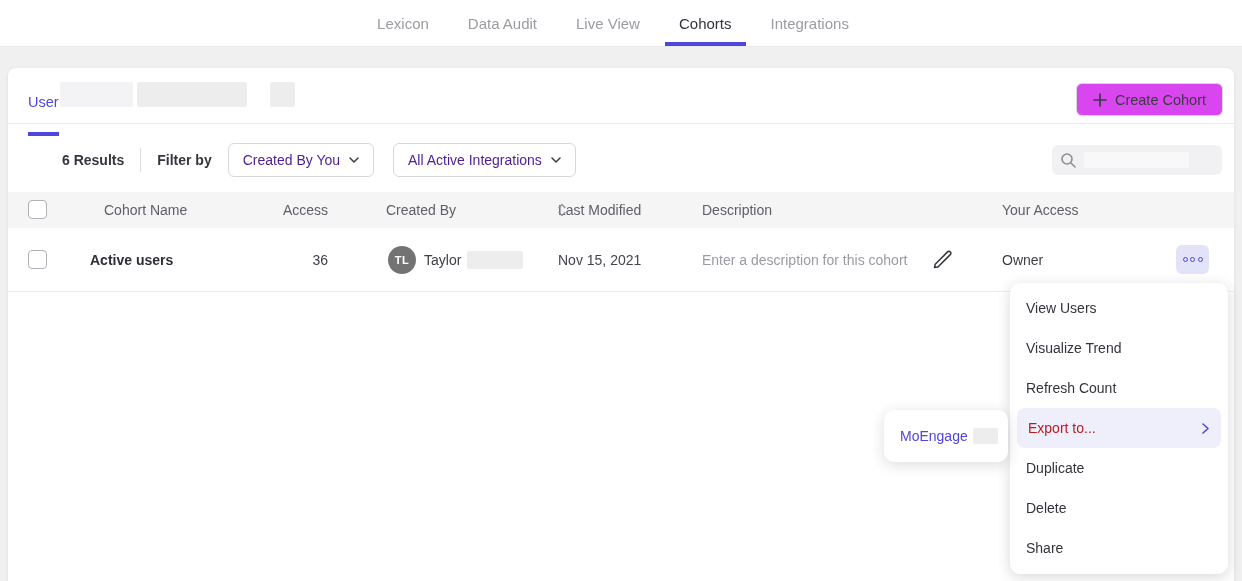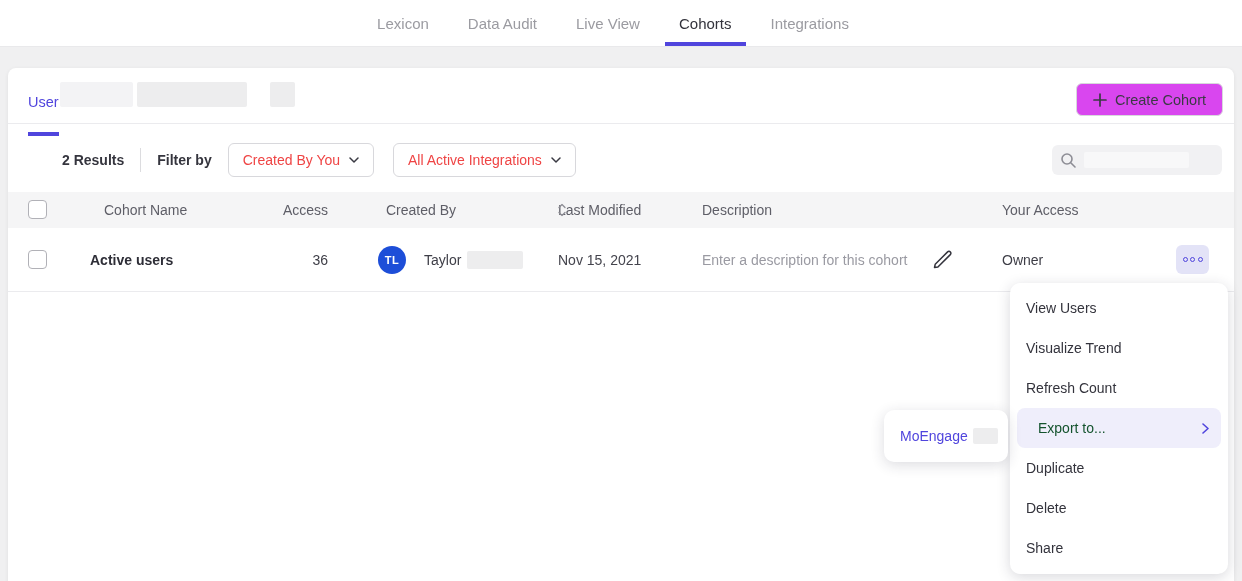--- a/index.html
+++ b/index.html
@@ -49,21 +49,21 @@
     border:1px solid #d8d8dc; border-radius:6px; background:#d946ef;
     font-size:14.5px; color:#3a3a43; cursor:pointer;
   }
   
   .filter-row { position:absolute; left:0; right:0; top:68px; height:48px; display:flex; align-items:center; }
   .results-label { margin-left:54px; font-size:14px; font-weight:600; color:#35353e; white-space:nowrap; }
   .v-divider { width:1px; height:24px; background:#dcdcdf; margin:0 16px 0 16px; }
   .filterby-label { font-size:14px; font-weight:600; color:#35353e; margin-right:16px; }
   .pill {
     height:34px; display:flex; align-items:center; gap:9px; padding:0 14px;
-    border:1px solid #d8d8dc; border-radius:6px; font-size:14px; color:#ef4444;
+    border:1px solid #d8d8dc; border-radius:6px; font-size:14px; color:#4c1d95;
     cursor:pointer; background:#fff; margin-right:19px; white-space:nowrap;
   }
   .spacer { flex:1; }
   .search-box {
     width:170px; height:30px; background:#f1f1f3; border-radius:6px;
     display:flex; align-items:center; padding:0 8px; margin-right:12px; cursor:text;
   }
   .search-redact { width:105px; height:16px; background:#f8f8f9; border-radius:2px; margin-left:7px; }
   
   .thead {
@@ -78,22 +78,22 @@
     width:19px; height:19px; border:1.5px solid #b1b1b7; border-radius:4px;
     background:#fff; cursor:pointer;
   }
   .thead .checkbox { position:absolute; left:20px; top:8px; transform:none; }
   .trow { position:absolute; left:0; right:0; top:160px; height:64px; border-bottom:1px solid #ebebee; font-size:14px; }
   .trow .checkbox { position:absolute; left:20px; top:22px; }
   .cell { position:absolute; top:50%; transform:translateY(-50%); white-space:nowrap; }
   .c-name { left:82px; font-weight:700; color:#2e2e37; }
   .c-count { right:906px; color:#3e3e47; }
   .avatar {
-    position:absolute; left:370px; top:18px; width:28px; height:28px; border-radius:50%;
-    background:#1d4ed8; color:#fff; font-size:11px; font-weight:600;
+    position:absolute; left:380px; top:18px; width:28px; height:28px; border-radius:50%;
+    background:#737373; color:#fff; font-size:11px; font-weight:600;
     display:flex; align-items:center; justify-content:center; letter-spacing:0.5px;text-align:right;
   }
   .c-created { left:416px; color:#3e3e47; display:flex; align-items:center; }
   .name-redact { display:inline-block; width:56px; height:18px; background:#ededee; border-radius:2px; margin-left:6px; }
   .c-modified { left:550px; color:#44444d; }
   .c-desc { left:694px; color:#9a9aa2; cursor:text; }
   .pencil { position:absolute; left:922px; top:20px; width:24px; height:24px; cursor:pointer; }
   .c-access { left:994px; color:#3e3e47; }
   .dots-btn {
     position:absolute; left:1168px; top:17px; width:33px; height:29px;
@@ -105,22 +105,22 @@
   .menu {
     position:absolute; left:1002px; top:215px; width:218px; height:291px;
     background:#fff; border-radius:10px; box-shadow:0 3px 14px rgba(40,40,60,0.18);
     padding-top:5px; z-index:20;
   }
   .menu-item {
     height:40px; display:flex; align-items:center; padding:0 16px;
     font-size:14px; color:#33333c; cursor:pointer;
   }
   .menu-item.highlight {
-    margin:0 7px; padding:0 12px 0 21px; border-radius:8px;
-    background:#efeefb; color:#14532d; justify-content:space-between;
+    margin:0 7px; padding:0 12px 0 11px; border-radius:8px;
+    background:#efeefb; color:#b91c1c; justify-content:space-between;
   }
   
   .submenu {
     position:absolute; left:876px; top:342px; width:124px; height:52px;
     background:#fff; border-radius:10px; box-shadow:0 3px 14px rgba(40,40,60,0.16);
     display:flex; align-items:center; z-index:21;
   }
   .submenu-item {
     display:flex; align-items:center; padding:0 10px 0 16px;
     font-size:14px; color:#5045dd; cursor:pointer; width:100%;
@@ -150,21 +150,21 @@
       <span>
         <svg width="14" height="14" viewBox="0 0 14 14">
             <path d="M7 1v12M1 7h12" stroke="#3a3a43" stroke-width="1.7" stroke-linecap="round"></path>
           </svg>
       </span>
       <span>Create Cohort</span>
     </button>
   </div>
 
   <div class="filter-row">
-    <span class="results-label">2 Results</span>
+    <span class="results-label">6 Results</span>
     <span class="v-divider"></span>
     <span class="filterby-label">Filter by</span>
     <div class="pill">
       <span>Created By You</span>
       <span>
         <svg width="10" height="6" viewBox="0 0 10 6">
             <path d="M1 1l4 4 4-4" fill="none" stroke="#3a3a43" stroke-width="1.5" stroke-linecap="round" stroke-linejoin="round"></path>
           </svg>
       </span>
     </div>

